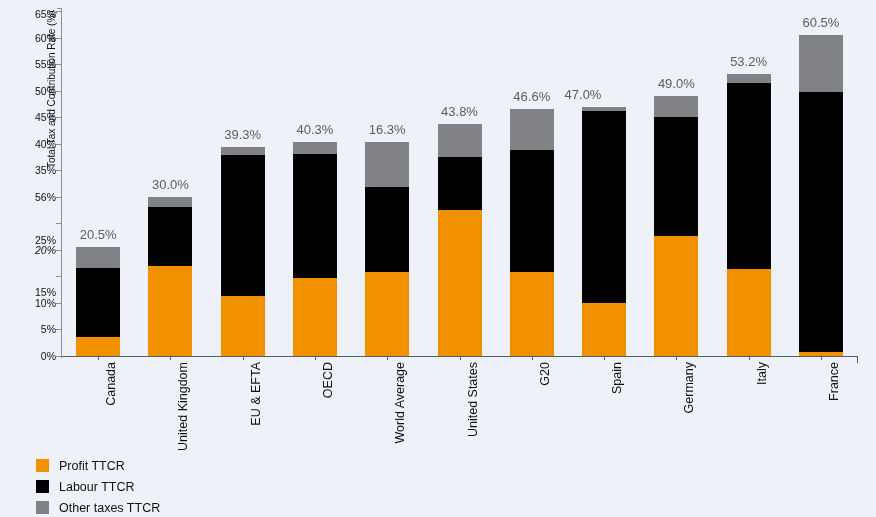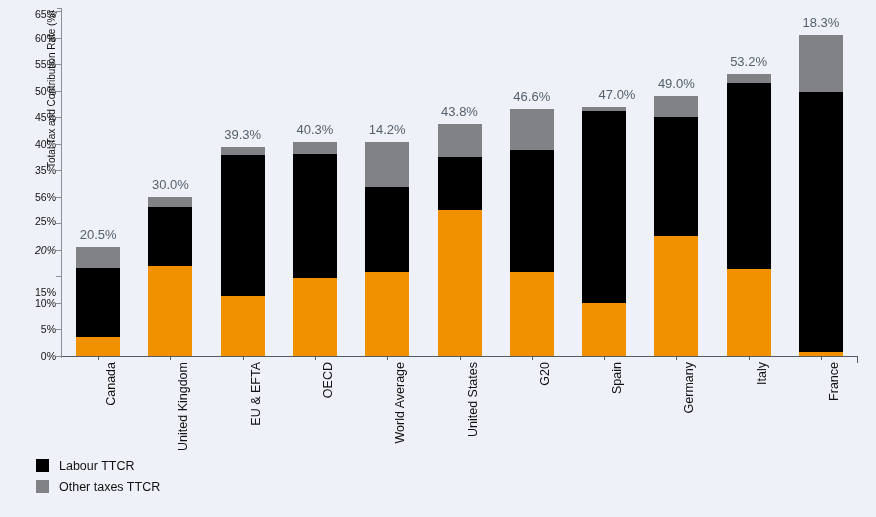--- a/index.html
+++ b/index.html
@@ -185,21 +185,21 @@
       <div class="ytick" style="top: 356px;"><span>0%</span></div>
       <div class="ytick-mark" style="top: 356px;"></div>
       <div class="ytick" style="top: 329.462px;"><span>5%</span></div>
       <div class="ytick-mark" style="top: 329.462px;"></div>
       <div class="ytick" style="top: 302.923px;"><span>10%</span></div>
       <div class="ytick-mark" style="top: 302.923px;"></div>
       <div class="ytick" style="top: 292px;"><span>15%</span></div>
       <div class="ytick-mark" style="top: 276.385px;"></div>
       <div class="ytick" style="top: 249.846px; font-style: italic;"><span>20%</span></div>
       <div class="ytick-mark" style="top: 249.846px;"></div>
-      <div class="ytick" style="top: 221px;"><span>25%</span></div>
+      <div class="ytick" style="top: 240px;"><span>25%</span></div>
       <div class="ytick-mark" style="top: 223.308px;"></div>
       <div class="ytick" style="top: 196.769px;"><span>56%</span></div>
       <div class="ytick-mark" style="top: 196.769px;"></div>
       <div class="ytick" style="top: 170.231px;"><span>35%</span></div>
       <div class="ytick-mark" style="top: 170.231px;"></div>
       <div class="ytick" style="top: 143.692px;"><span>40%</span></div>
       <div class="ytick-mark" style="top: 143.692px;"></div>
       <div class="ytick" style="top: 117.154px;"><span>45%</span></div>
       <div class="ytick-mark" style="top: 117.154px;"></div>
       <div class="ytick" style="top: 90.6154px;"><span>50%</span></div>
@@ -334,33 +334,37 @@
         <span class="cat-label-inner">Italy</span>
       </div>
       <div class="cat-tick" style="left: 820.864px;"></div>
       <div class="cat-label" style="left: 826.864px;">
         <span class="cat-label-inner">France</span>
       </div>
     </div>
 
   <div class="legend" id="legend">
       <div class="legend-row">
+        <div class="legend-swatch" style="background: rgb(242, 145, 0);"></div>
+        <div class="legend-label">Profit TTCR</div>
+      </div>
+      <div class="legend-row">
         <div class="legend-swatch" style="background: rgb(0, 0, 0);"></div>
         <div class="legend-label">Labour TTCR</div>
       </div>
       <div class="legend-row">
         <div class="legend-swatch" style="background: rgb(128, 130, 133);"></div>
         <div class="legend-label">Other taxes TTCR</div>
       </div>
     </div>
 
 <div class="bar-total-label" style="left: 53.1364px; top: 227.192px;">20.5%</div>
     <div class="bar-total-label" style="left: 125.409px; top: 176.769px;">30.0%</div>
     <div class="bar-total-label" style="left: 197.682px; top: 127.408px;">39.3%</div>
     <div class="bar-total-label" style="left: 269.955px; top: 122.1px;">40.3%</div>
-    <div class="bar-total-label" style="left: 342.227px; top: 121.569px;">14.2%</div>
+    <div class="bar-total-label" style="left: 342.227px; top: 121.569px;">16.3%</div>
     <div class="bar-total-label" style="left: 414.5px; top: 103.523px;">43.8%</div>
     <div class="bar-total-label" style="left: 486.773px; top: 88.6615px;">46.6%</div>
-    <div class="bar-total-label" style="left: 572px; top: 86.5385px;">47.0%</div>
+    <div class="bar-total-label" style="left: 538px; top: 86.5385px;">47.0%</div>
     <div class="bar-total-label" style="left: 631.318px; top: 75.9231px;">49.0%</div>
     <div class="bar-total-label" style="left: 703.591px; top: 53.6308px;">53.2%</div>
-    <div class="bar-total-label" style="left: 775.864px; top: 14.8846px;">18.3%</div>
+    <div class="bar-total-label" style="left: 775.864px; top: 14.8846px;">60.5%</div>
   </div>
 
 </body></html>

